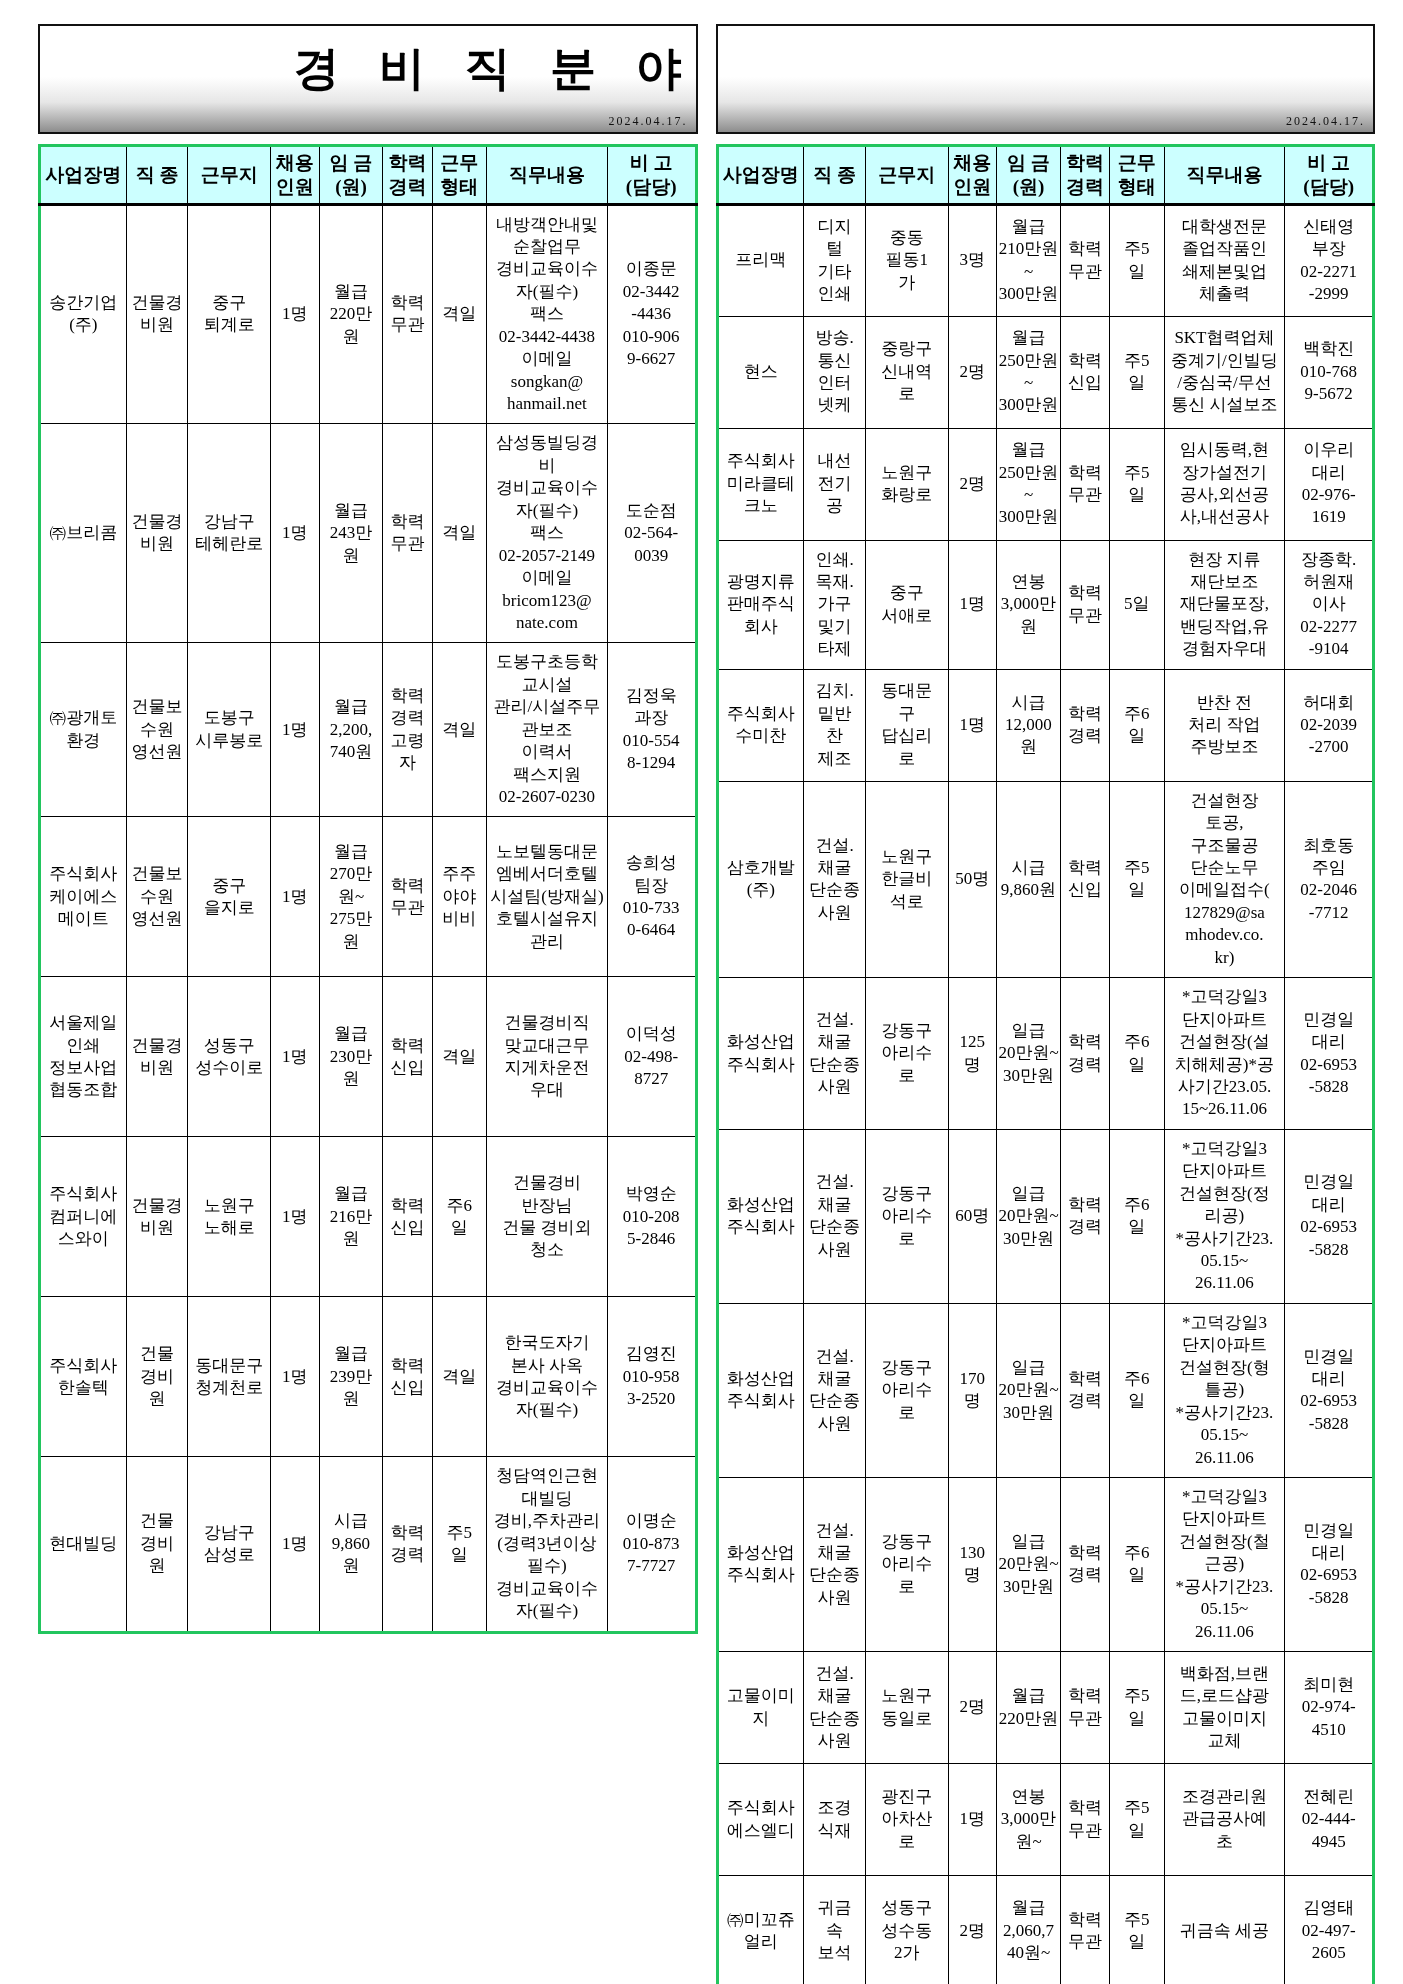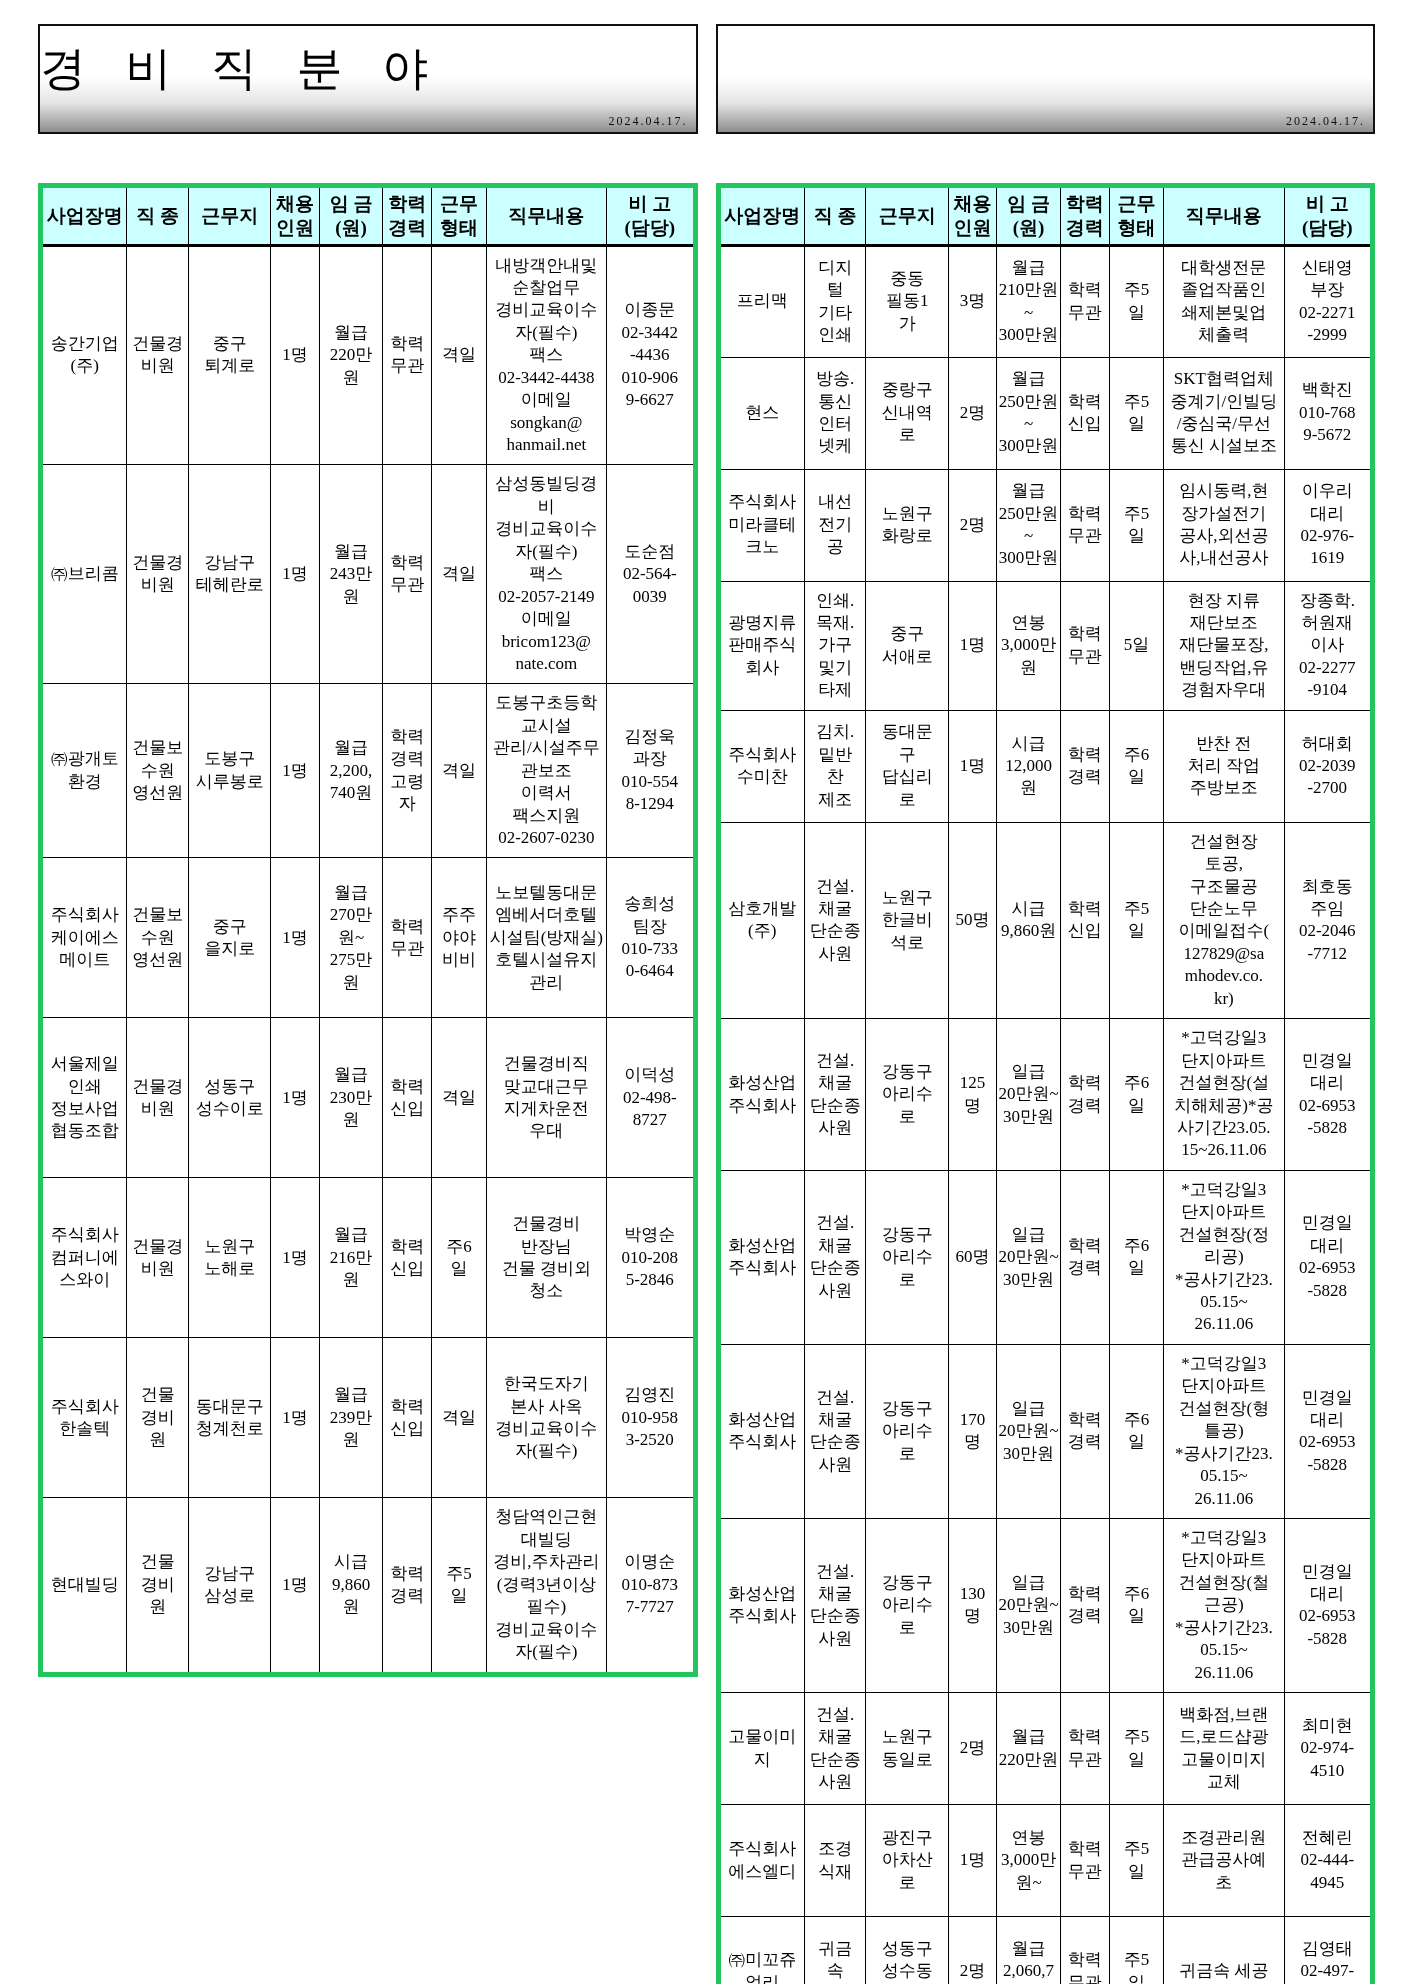--- a/index.html
+++ b/index.html
@@ -28,41 +28,40 @@
   }
   .banner {
     position: relative;
     border: 2px solid #111;
     height: 110px;
     box-sizing: border-box;
     background: linear-gradient(180deg, #ffffff 0%, #ffffff 48%, #e6e6e6 72%, #8d8d8d 100%);
     margin-bottom: 10px;
   }
   .banner-title {
-    text-align: left;
+    text-align: right;
     font-size: 46px;
-    font-weight: normal;
+    font-weight: bold;
     letter-spacing: 14px;
     padding-top: 12px;
     white-space: nowrap;
   }
   .banner-date {
     position: absolute;
     right: 8px;
     bottom: 3px;
     font-size: 12px;
     letter-spacing: 2px;
     color: #111;
   }
   table.jobs {
     width: 100%;
     border-collapse: collapse;
-    border: 5px solid #22c55e;
+    border: 3px solid #22c55e;
     table-layout: fixed;
-    margin-top: 39px;
   }
   table.jobs th {
     background: #ccffff;
     border: 1px solid #000;
     border-bottom: 3px solid #000;
     font-size: 19px;
     font-weight: bold;
     padding: 4px 1px;
     white-space: pre-line;
     line-height: 1.25;

